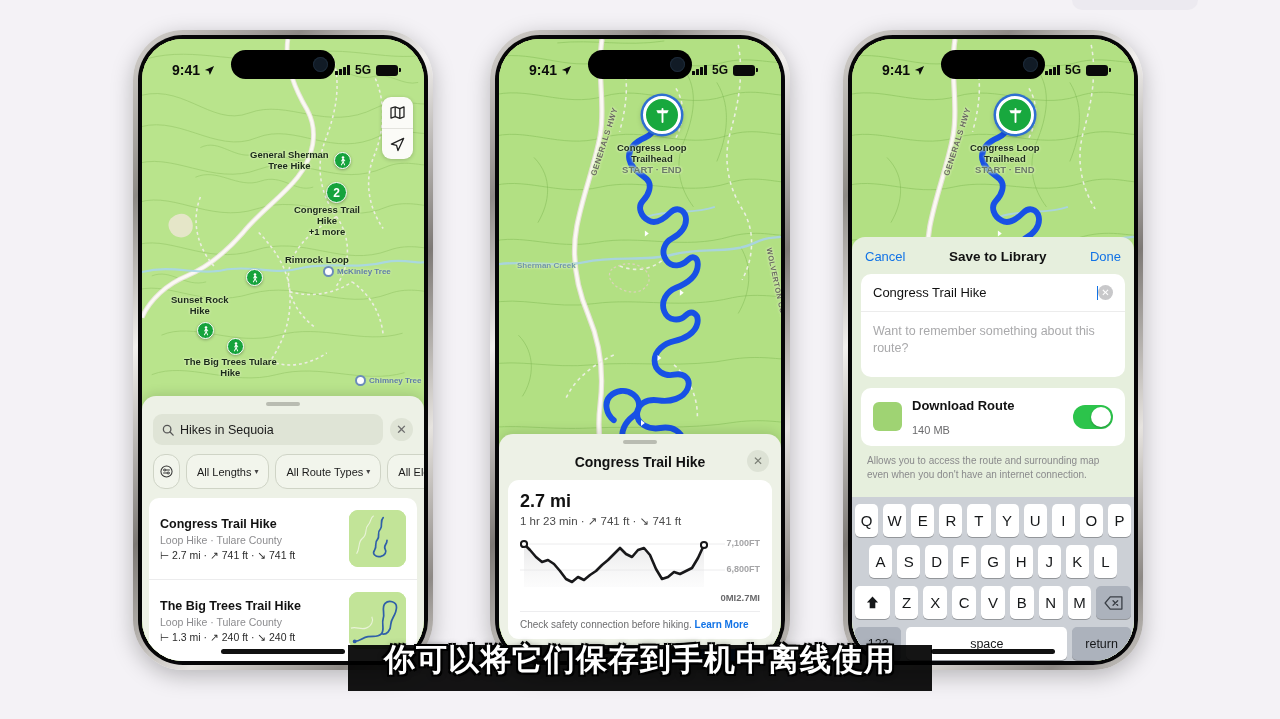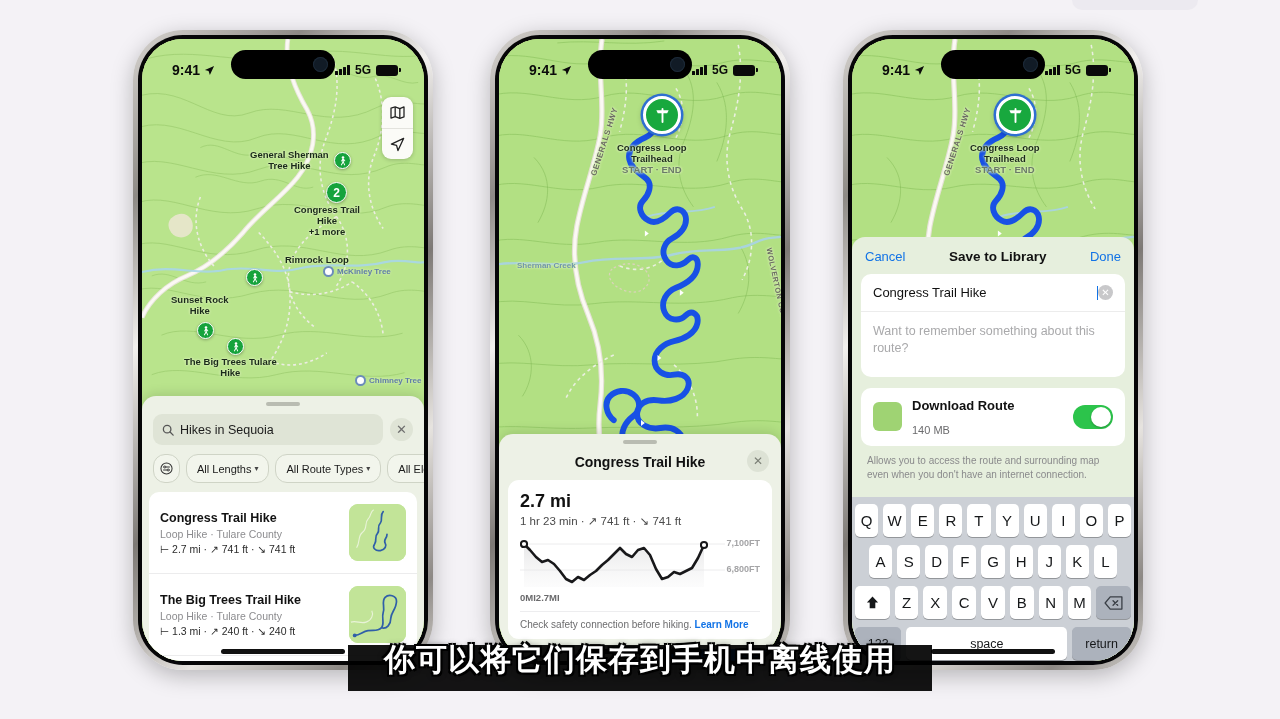--- a/index.html
+++ b/index.html
@@ -117,21 +117,21 @@
     flex:1; height:31px; border-radius:9px; background:#dfe4d6;
     display:flex; align-items:center; gap:6px; padding:0 9px;
     font-size:12.5px; color:#1b1b1b;
   }
   .clearbtn {
     width:23px;height:23px;border-radius:50%;background:#dfe4d6;
     display:flex;align-items:center;justify-content:center;color:#6d6d6d;font-size:13px;flex:none;
   }
   .chips { display:flex; gap:6px; padding:9px 11px 9px 11px; overflow:hidden; }
   .chip {
-    height:29px; border-radius:12px; border:1px solid #cfd4c6; background:#f2f5ec;
+    height:35px; border-radius:12px; border:1px solid #cfd4c6; background:#f2f5ec;
     display:flex; align-items:center; gap:3px; padding:0 10px;
     font-size:11px; color:#1b1b1b; white-space:nowrap; flex:none;
   }
   .chip.icon { width:27px; padding:0; justify-content:center; }
   .caret { font-size:8px; color:#444; }
 
   .cardlist { background:#fff; border-radius:10px; margin:0 7px; overflow:hidden; }
   .trow { display:flex; align-items:center; gap:10px; padding:12px 11px; }
   .trow + .trow { border-top:1px solid #ececed; }
   .tinfo { flex:1; min-width:0; }
@@ -155,21 +155,21 @@
     position:absolute; right:12px; top:-2px; width:22px; height:22px; border-radius:50%;
     background:#dde2d5; color:#7b7f76; font-size:12px;
     display:flex; align-items:center; justify-content:center;
   }
   .dcard { background:#fff; border-radius:11px; margin:0 9px; padding:11px 12px 9px; }
   .dist { font-size:18px; font-weight:700; color:#111; }
   .dmeta { font-size:11.5px; color:#4a4a4a; margin-top:2px; display:flex; align-items:center; gap:3px; }
   .elev { position:relative; margin-top:9px; height:52px; }
   .elev svg { position:absolute; left:0; top:0; }
   .elevlab { position:absolute; right:0; font-size:9px; color:#a4a4a6; font-weight:600; }
-  .axis { display:flex; justify-content:flex-start; font-size:9.5px; color:#6a6a6c; margin-top:3px; font-weight:600;}
+  .axis { display:flex; justify-content:flex-end; font-size:9.5px; color:#6a6a6c; margin-top:3px; font-weight:600;}
   .safety { font-size:10px; color:#6c6c6e; margin-top:8px; padding-top:7px; border-top:1px solid #ededef; }
   .safety a { color:#1273e6; font-weight:700; text-decoration:none; }
   .dbtns { display:flex; gap:9px; padding:10px 9px 0; }
   .btn { flex:1; height:33px; border-radius:9px; display:flex; align-items:center; justify-content:center;
          font-size:13px; font-weight:600; }
   .btn.sec { background:#dee3d6; color:#1273e6; }
   .btn.pri { background:#1273e6; color:#fff; }
 
   
   .savesheet {

